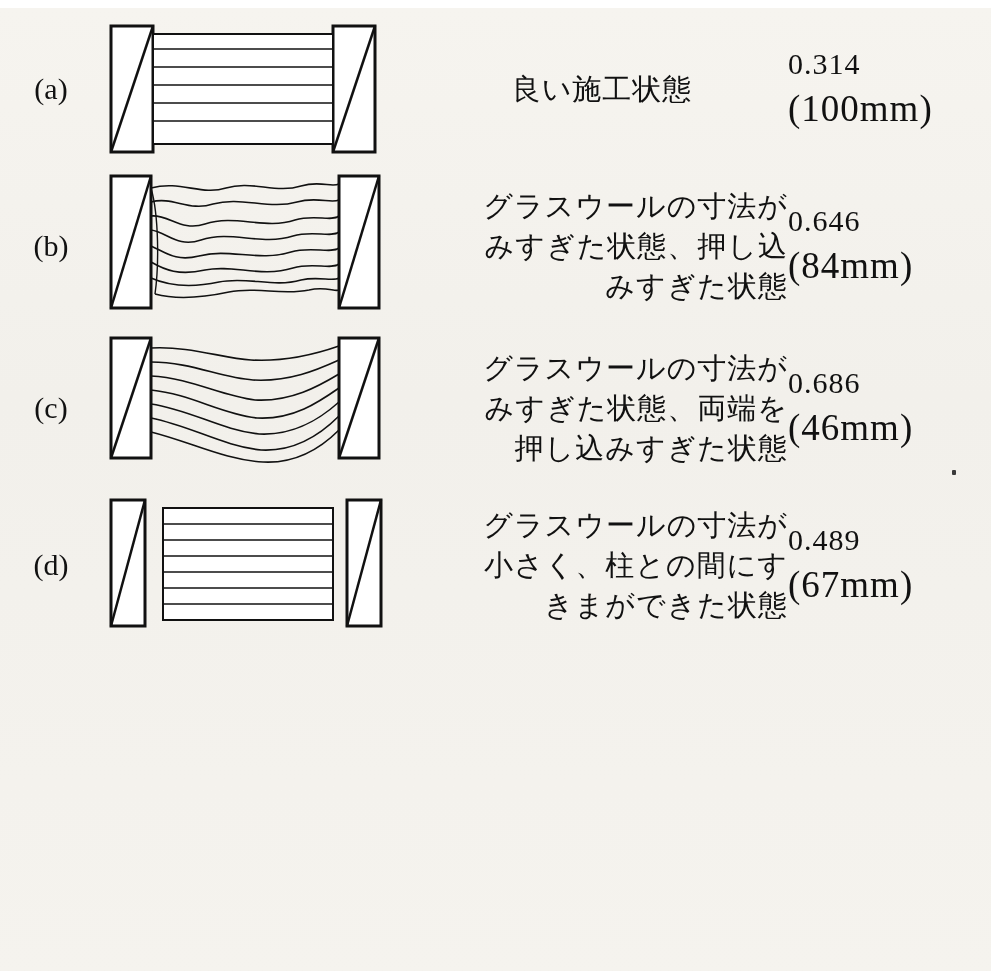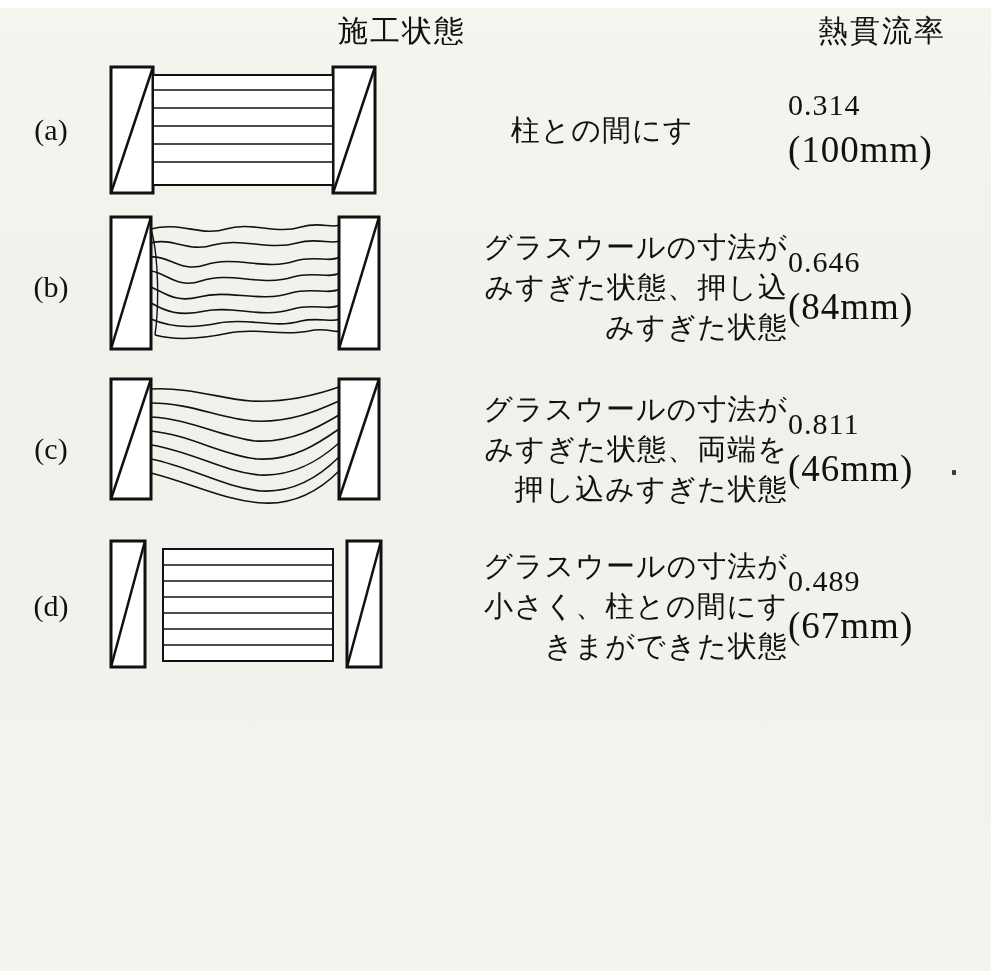--- a/index.html
+++ b/index.html
@@ -116,24 +116,20 @@
       <col class="col-fig">
       <col class="col-desc">
       <col class="col-val">
     </colgroup>
     <tbody>
 
       <tr>
         <td class="hline" colspan="4"></td>
       </tr>
 
-      <tr>
-        <td class="head-cell" colspan="3">施工状態</td>
-        <td class="head-cell vsep">熱貫流率</td>
-      </tr>
 
       <tr>
         <td class="hline" colspan="4"></td>
       </tr>
 
       <tr class="rowbody">
         <td class="rowlabel">(a)</td>
         <td class="figcell">
           <svg class="figwrap" width="300" height="150" viewBox="0 0 300 150">
 
@@ -144,21 +140,21 @@
             <line x1="232" y1="138" x2="274" y2="12" stroke="#111" stroke-width="2.5"></line>
 
             <rect x="52" y="20" width="180" height="110" fill="#ffffff" stroke="#111" stroke-width="2"></rect>
             <line x1="52" y1="35" x2="232" y2="35" stroke="#111" stroke-width="1.6"></line>
             <line x1="52" y1="53" x2="232" y2="53" stroke="#111" stroke-width="1.6"></line>
             <line x1="52" y1="71" x2="232" y2="71" stroke="#111" stroke-width="1.6"></line>
             <line x1="52" y1="89" x2="232" y2="89" stroke="#111" stroke-width="1.6"></line>
             <line x1="52" y1="107" x2="232" y2="107" stroke="#111" stroke-width="1.6"></line>
           </svg>
         </td>
-        <td class="desc vsep" style="text-align:center;">柱との間にす</td>
+        <td class="desc vsep" style="text-align:center;">良い施工状態</td>
         <td class="value vsep">
           <span>0.314</span>
           <span class="sub">(100mm)</span>
         </td>
       </tr>
 
       <tr>
         <td class="hline-thin" colspan="4"></td>
       </tr>
 
@@ -218,21 +214,21 @@
               <path d="M50,104 C90,114 124,132 162,134 C198,136 224,116 238,102"></path>
             </g>
           </svg>
         </td>
         <td class="desc vsep">
           <div>グラスウールの寸法が</div>
           <div>みすぎた状態、両端を</div>
           <div>押し込みすぎた状態</div>
         </td>
         <td class="value vsep">
-          <span>0.811</span>
+          <span>0.686</span>
           <span class="sub">(46mm)</span>
         </td>
       </tr>
 
       <tr>
         <td class="hline-thin" colspan="4"></td>
       </tr>
 
       <tr class="rowbody">
         <td class="rowlabel">(d)</td>

